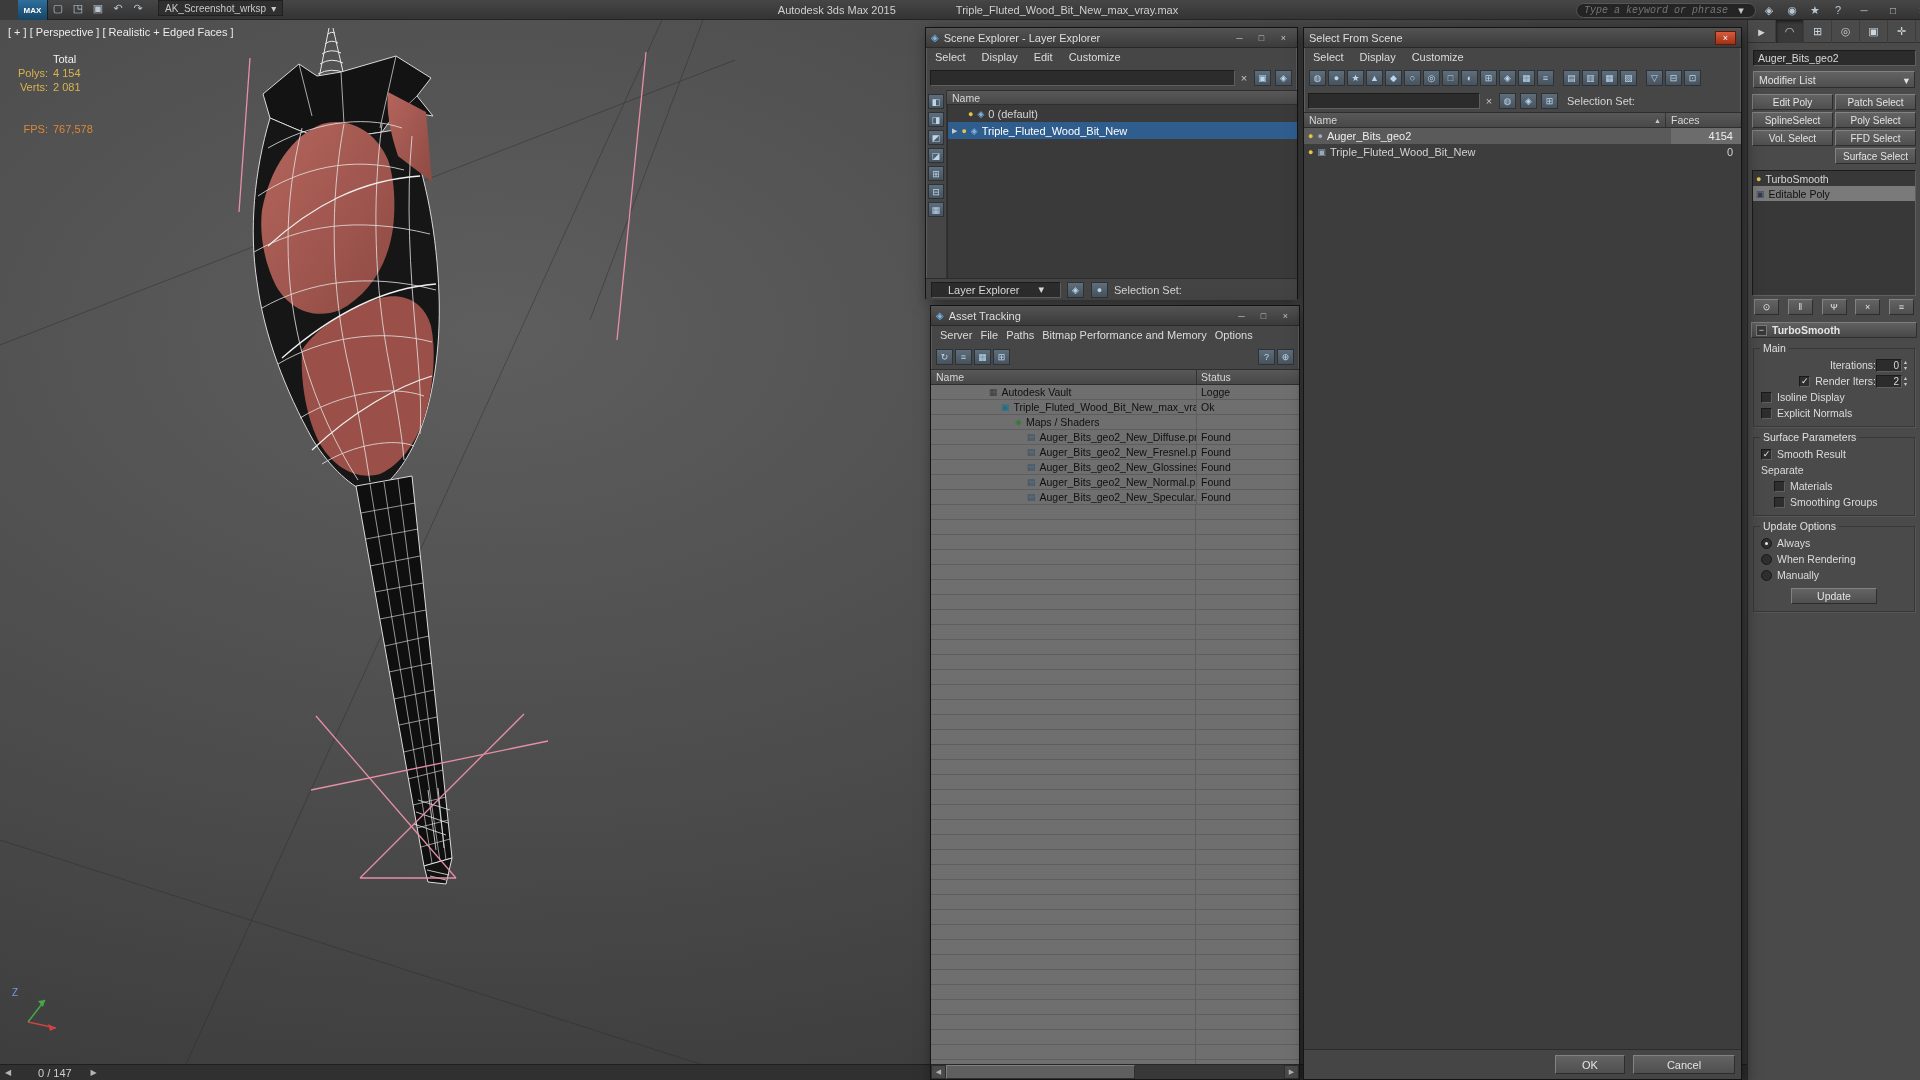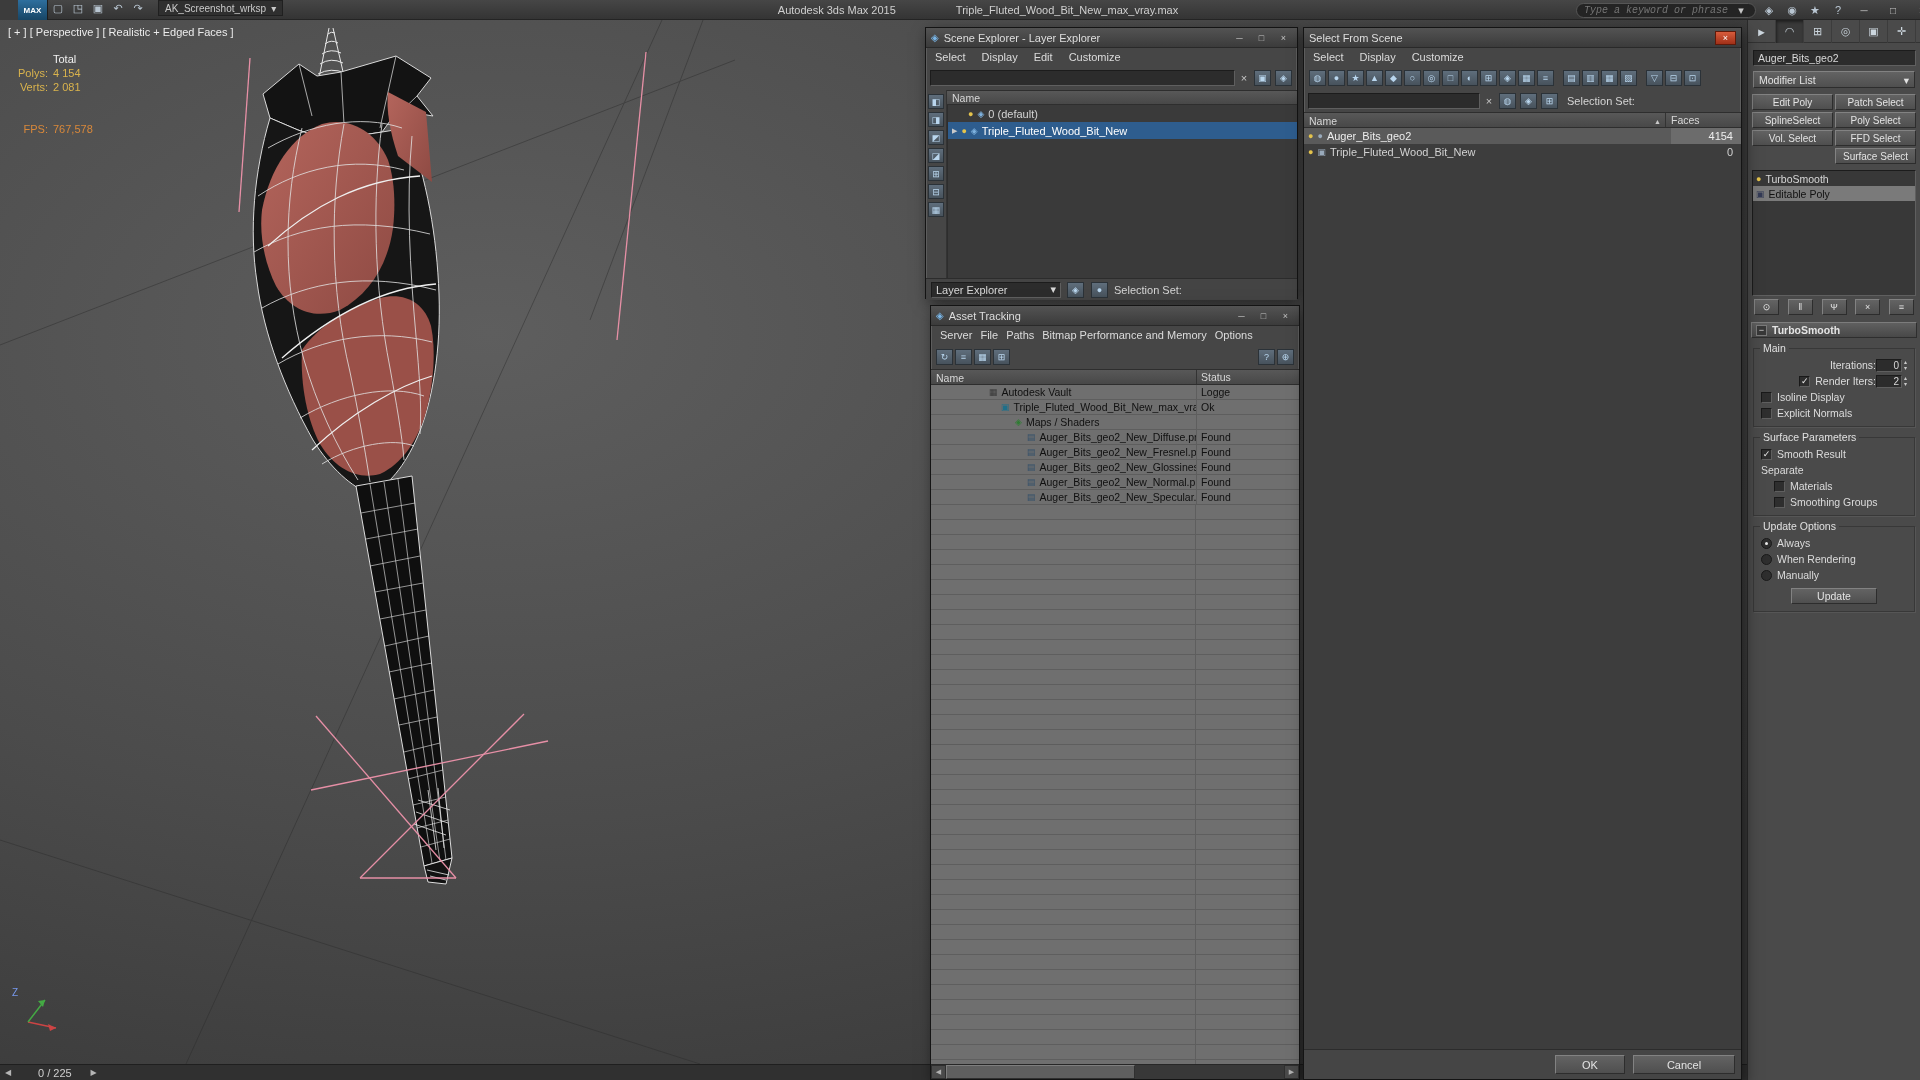--- a/index.html
+++ b/index.html
@@ -32,39 +32,39 @@
 .yellow{color:#d9b34d}.orange{color:#d9883a}.white{color:#f0f0f0}
 #timebar{position:absolute;left:0;top:1064px;width:1747px;height:16px;background:#303030;border-top:1px solid #1f1f1f;display:flex;align-items:center;z-index:2}
 .tsbtn{width:16px;height:15px;display:flex;align-items:center;justify-content:center;color:#b5b5b5;font-size:8px}
 #time-text{margin:0 14px 0 22px;color:#cfcfcf}
 
 .win{position:absolute;background:#464646;border:1px solid #141414;box-shadow:0 0 0 1px #5d5d5d inset,3px 5px 14px rgba(0,0,0,.5)}
 .wtitle{height:20px;flex:none;display:flex;align-items:center;gap:5px;padding:0 5px;background:linear-gradient(#535353,#3b3b3b);border-bottom:1px solid #292929;color:#dedede}
 .wicon{color:#79b6e8;font-size:10px}
 .wctrl{width:17px;height:14px;display:flex;align-items:center;justify-content:center;color:#c2c2c2;font-size:9px}
 .menubar{display:flex;flex:none;align-items:center;gap:16px;height:18px;padding:0 9px;color:#dcdcdc}
-.colhead{display:flex;flex:none;align-items:flex-end;background:linear-gradient(#585858,#484848);border-top:1px solid #2e2e2e;border-bottom:1px solid #2e2e2e;color:#d8d8d8}
+.colhead{display:flex;flex:none;align-items:center;background:linear-gradient(#585858,#484848);border-top:1px solid #2e2e2e;border-bottom:1px solid #2e2e2e;color:#d8d8d8}
 
 #win-scene{left:925px;top:27px;width:373px;height:272px;z-index:20}
 #se-toolbar{display:flex;align-items:center;height:24px;padding:0 4px;gap:2px}
 #se-search{flex:1;height:16px;padding:0 4px;font-family:inherit;font-size:10px;outline:0}
 #se-body{display:flex;height:188px}
 #se-strip{width:21px;display:flex;flex-direction:column;align-items:center;padding-top:4px;gap:3px;border-right:1px solid #333}
 #se-strip .ticon{width:16px;height:15px}
 #se-main{flex:1;display:flex;flex-direction:column}
 .se-colhead{height:15px;padding:0 5px;font-size:10.5px}
 #se-list{flex:1;background:#3a3a3a;border-left:1px solid #2d2d2d}
 .xrow{height:17px;display:flex;align-items:center;gap:4px;padding:0 4px;white-space:nowrap}
 .xrow.sel{background:#2e5d8e;color:#fff}
 .p20{padding-left:20px}
 .bulb{color:#e4c34c;font-size:9px;flex:none}
 .licon{color:#7fb3e0;font-size:9px;flex:none}
 .exp{color:#c9c9c9;font-size:7px;flex:none}
 #se-footer{height:22px;display:flex;align-items:center;gap:5px;padding:0 5px;border-top:1px solid #2c2c2c;background:#444}
-.combo{height:16px;display:flex;align-items:center;justify-content:space-between;padding:0 4px;gap:6px}
+.combo{height:16px;display:flex;align-items:center;justify-content:space-between;padding:0 16px;gap:6px}
 #se-mode{width:130px;flex:none}
 
 #win-asset{left:930px;top:305px;width:370px;height:775px;z-index:21;display:flex;flex-direction:column}
 #at-menus{display:flex;flex:none;flex-wrap:wrap;column-gap:8px;padding:2px 9px;line-height:15px;color:#dcdcdc}
 #at-toolbar{display:flex;flex:none;align-items:center;height:24px;padding:0 4px}
 .at-colhead{height:16px;font-size:10.5px}
 .at-ch-name{flex:1;padding-left:5px}
 .at-ch-status{width:103px;padding-left:4px;border-left:1px solid #333;align-self:stretch;display:flex;align-items:center}
 #at-rows{background:#6f6f6f;flex:none}
 .at-row{height:15px;display:flex;align-items:center;border-bottom:1px solid #5e5e5e;color:#101010;font-size:10.5px;white-space:nowrap}
@@ -259,21 +259,21 @@
           <span class="yellow">2 081</span>
         </div>
       <div class="vs-row mt12">
           <span class="vs-lab orange">FPS:</span>
           <span class="orange">767,578</span>
         </div>
     </div>
   </div>
   <div id="timebar">
     <span class="tsbtn">◀</span>
-    <span id="time-text">0 / 225</span>
+    <span id="time-text">0 / 147</span>
     <span class="tsbtn">▶</span>
   </div>
 
   <div id="cmdpanel">
     <div id="cp-tabs">
       <span class="cptab">►</span>
       <span class="cptab active">◠</span>
       <span class="cptab">⊞</span>
       <span class="cptab">◎</span>
       <span class="cptab">▣</span>

